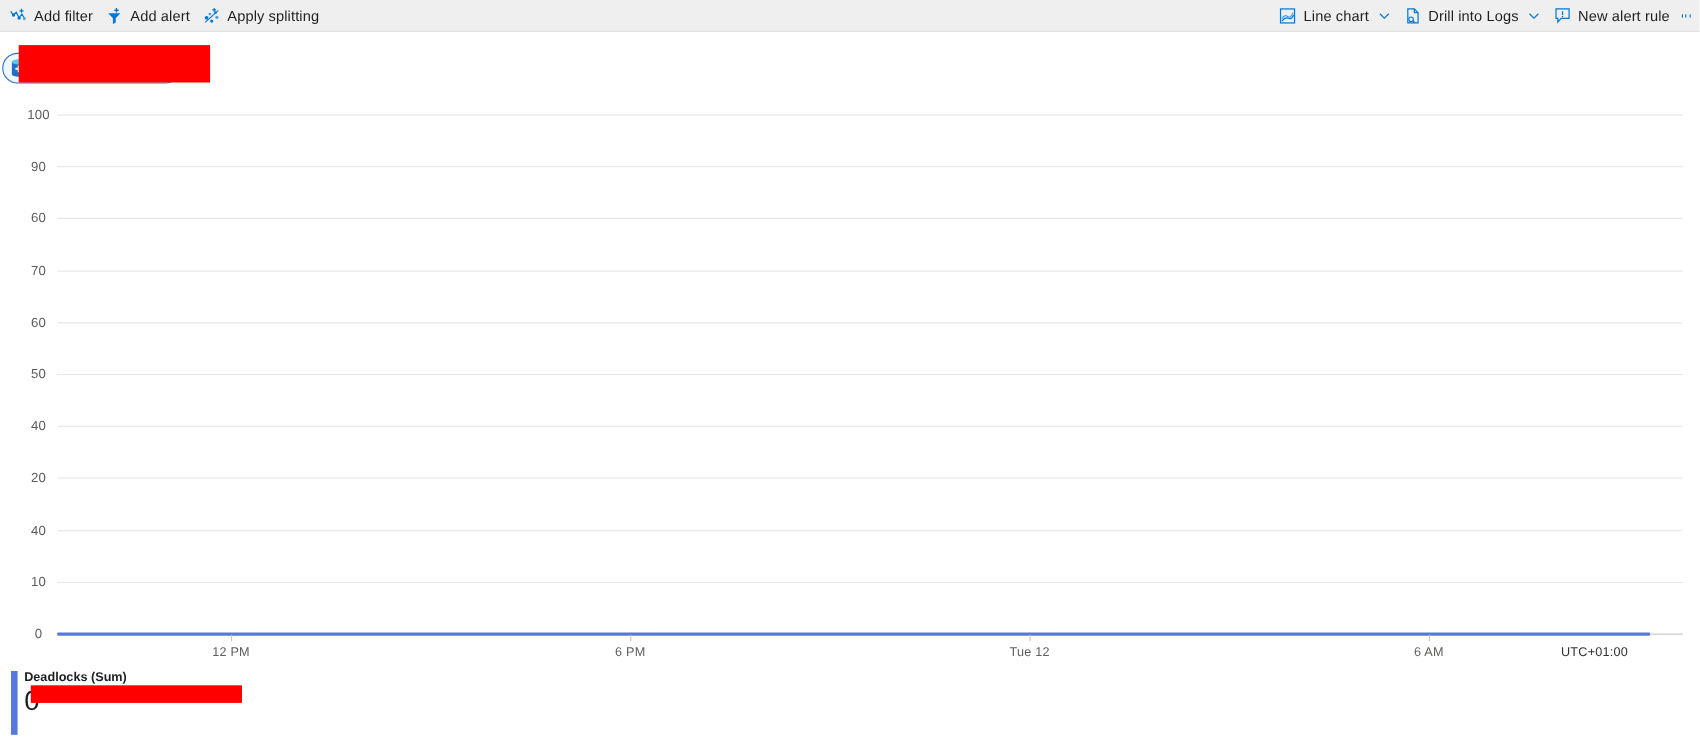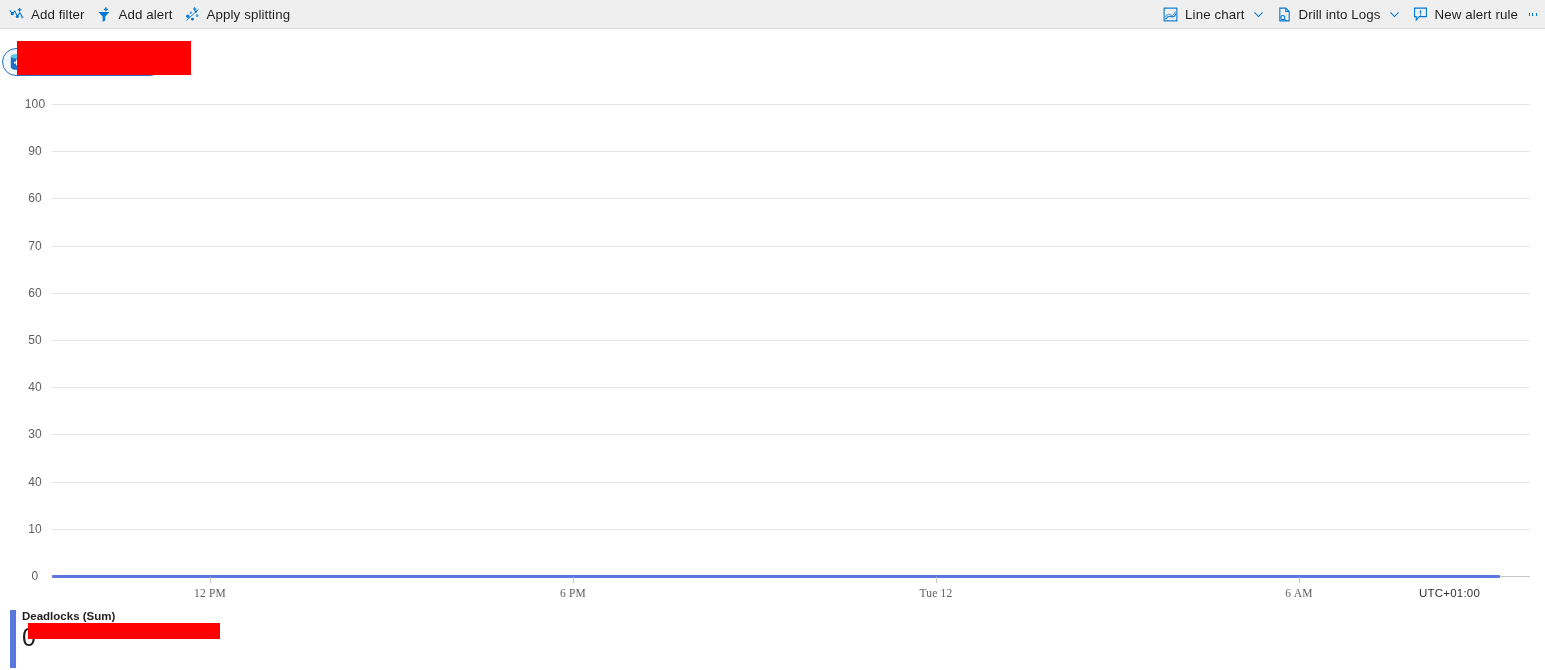--- a/index.html
+++ b/index.html
@@ -192,21 +192,20 @@
     height: 6px;
     background: #c8c6c4;
   }
   .xlabel {
     position: absolute;
     font-size: 11.5px;
     color: #605e5c;
     transform: translateX(-50%);
     white-space: nowrap;
     letter-spacing: 0.2px;
-    font-family: Liberation Serif, serif;
   }
   .tzlabel {
     position: absolute;
     font-size: 11.5px;
     color: #323130;
     white-space: nowrap;
     letter-spacing: 0.2px;
     text-align: right;
   }
 
@@ -374,21 +373,21 @@
   <div class="axisline" style="top:490px"></div>
 
   <div class="ytick-wrap">
     <div class="ylabel" style="top:18px">100</div>
     <div class="ylabel" style="top:65px">90</div>
     <div class="ylabel" style="top:112px">60</div>
     <div class="ylabel" style="top:160px">70</div>
     <div class="ylabel" style="top:207px">60</div>
     <div class="ylabel" style="top:254px">50</div>
     <div class="ylabel" style="top:301px">40</div>
-    <div class="ylabel" style="top:348px">30</div>
+    <div class="ylabel" style="top:348px">20</div>
     <div class="ylabel" style="top:396px">40</div>
     <div class="ylabel" style="top:443px">10</div>
     <div class="ylabel" style="top:490px">0</div>
   </div>
 
   <div class="dataline" style="top:489px"></div>
 
   <div class="xtick-mark" style="left:210px;top:491px"></div>
   <div class="xtick-mark" style="left:573px;top:491px"></div>
   <div class="xtick-mark" style="left:936px;top:491px"></div>

